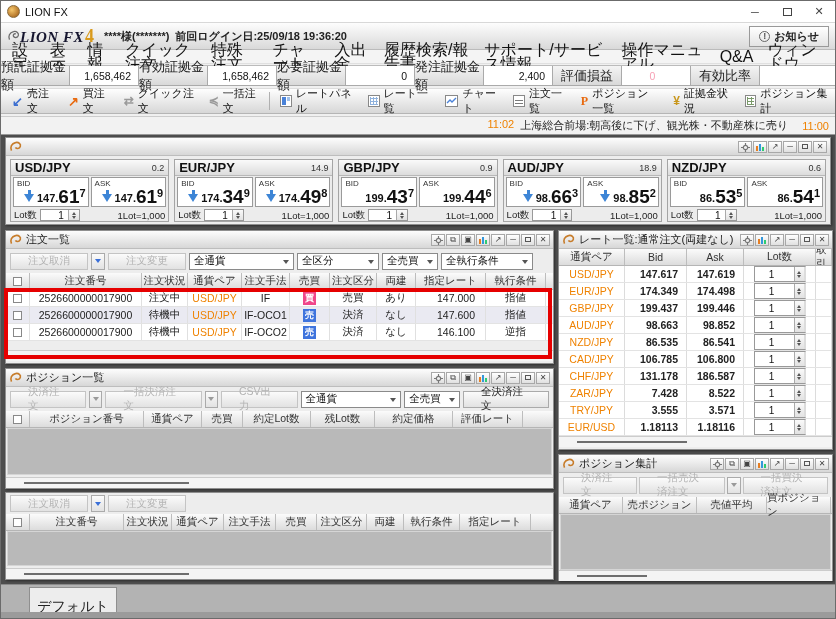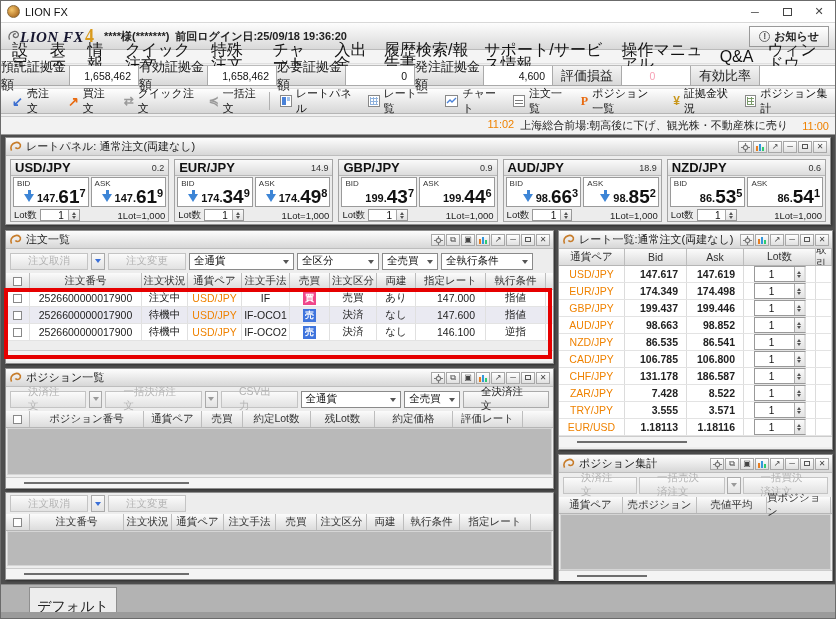--- a/index.html
+++ b/index.html
@@ -187,21 +187,21 @@
   </div>
 
   <div class="accountbar">
     <span class="acc-label">預託証拠金額</span>
     <span class="acc-value">1,658,462</span>
     <span class="acc-label">有効証拠金額</span>
     <span class="acc-value">1,658,462</span>
     <span class="acc-label">必要証拠金額</span>
     <span class="acc-value">0</span>
     <span class="acc-label">発注証拠金額</span>
-    <span class="acc-value">4,600</span>
+    <span class="acc-value">2,400</span>
     <span class="acc-label">評価損益</span>
     <span class="acc-value pink">0</span>
     <span class="acc-label">有効比率</span>
     <span class="acc-value flex"></span>
   </div>
 
   <div class="cmdbar">
     <span class="cmd">
         <span class="ico-arrow ico-sell">↙</span>
         <span>売注文</span>
@@ -261,21 +261,20 @@
     </span>
   </div>
 
   <div class="workspace">
 
     <div class="mdi" style="left:4px; top:2px; width:826px; height:88px;">
       <div class="mtitle">
         <svg class="wicon" width="13" height="12" viewBox="0 0 16 15">
             <path d="M3 12 C1 8 3 3 8 2 C12 1 15 4 14 7 C13 10 9 10 8 8" fill="none" stroke="#c77c2a" stroke-width="2"></path>
           </svg>
-        <span class="mt">レートパネル: 通常注文(両建なし)</span>
         <span class="wctl">
           <span class="wbtn">
               <svg width="9" height="9">
                 <circle cx="4.5" cy="4.5" r="2.2" fill="none" stroke="#777" stroke-width="1.2"></circle>
                 <path d="M4.5 0v2M4.5 7v2M0 4.5h2M7 4.5h2" stroke="#777" stroke-width="1.2"></path>
               </svg>
             </span>
           <span class="wbtn">
               <svg width="9" height="8">
                 <rect x="0" y="3" width="2" height="5" fill="#e67e22"></rect>

